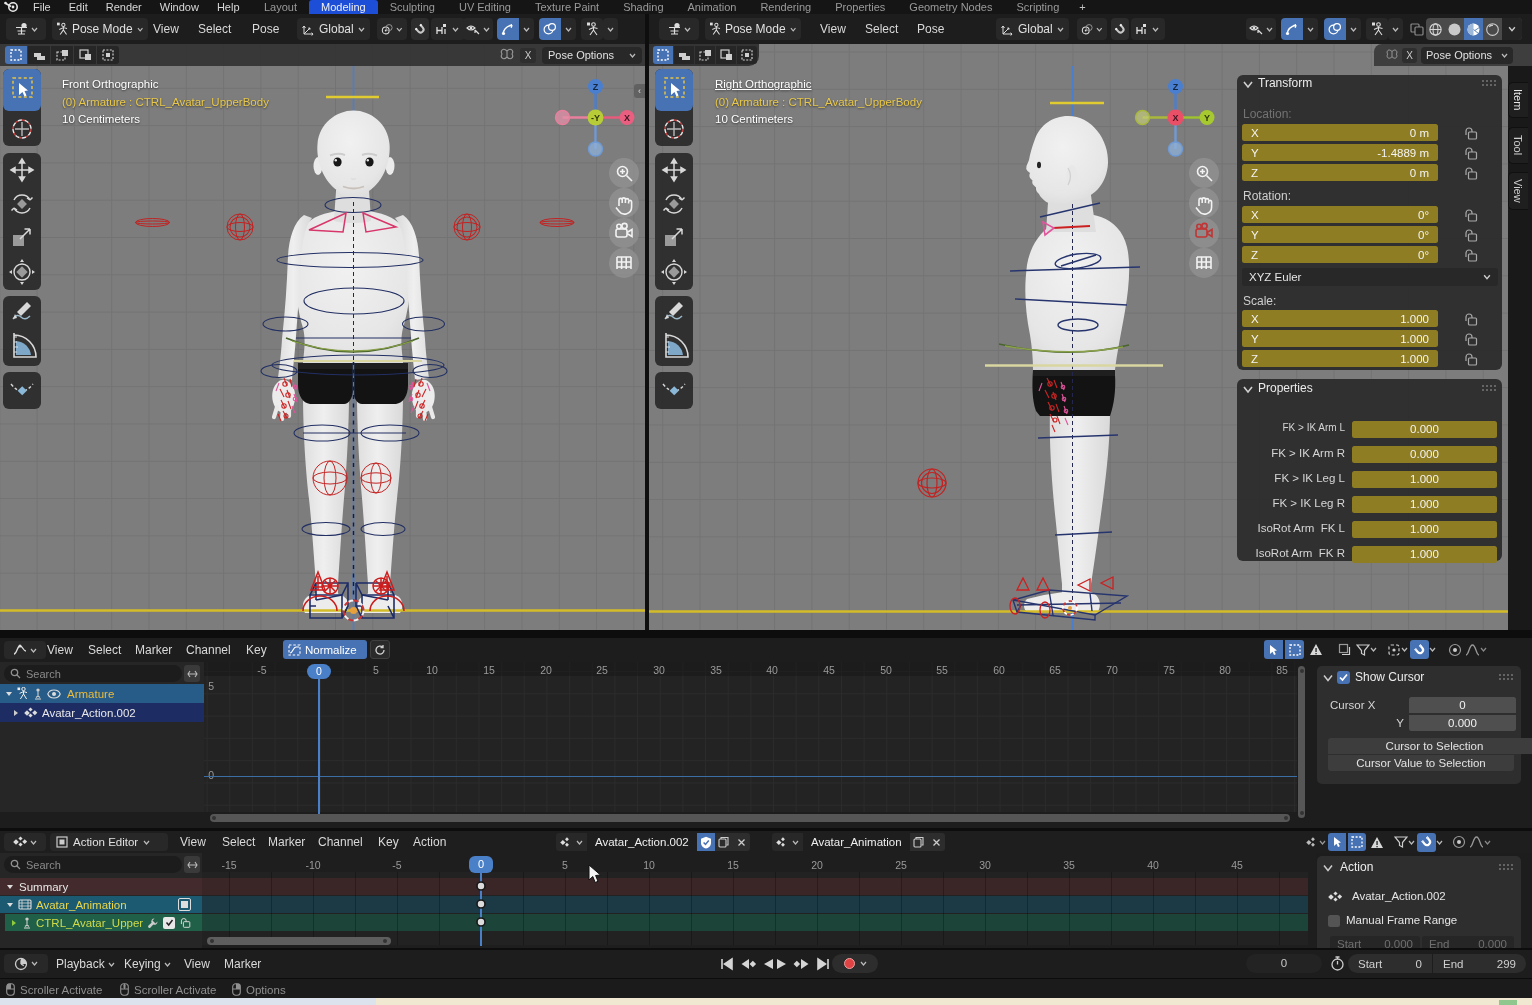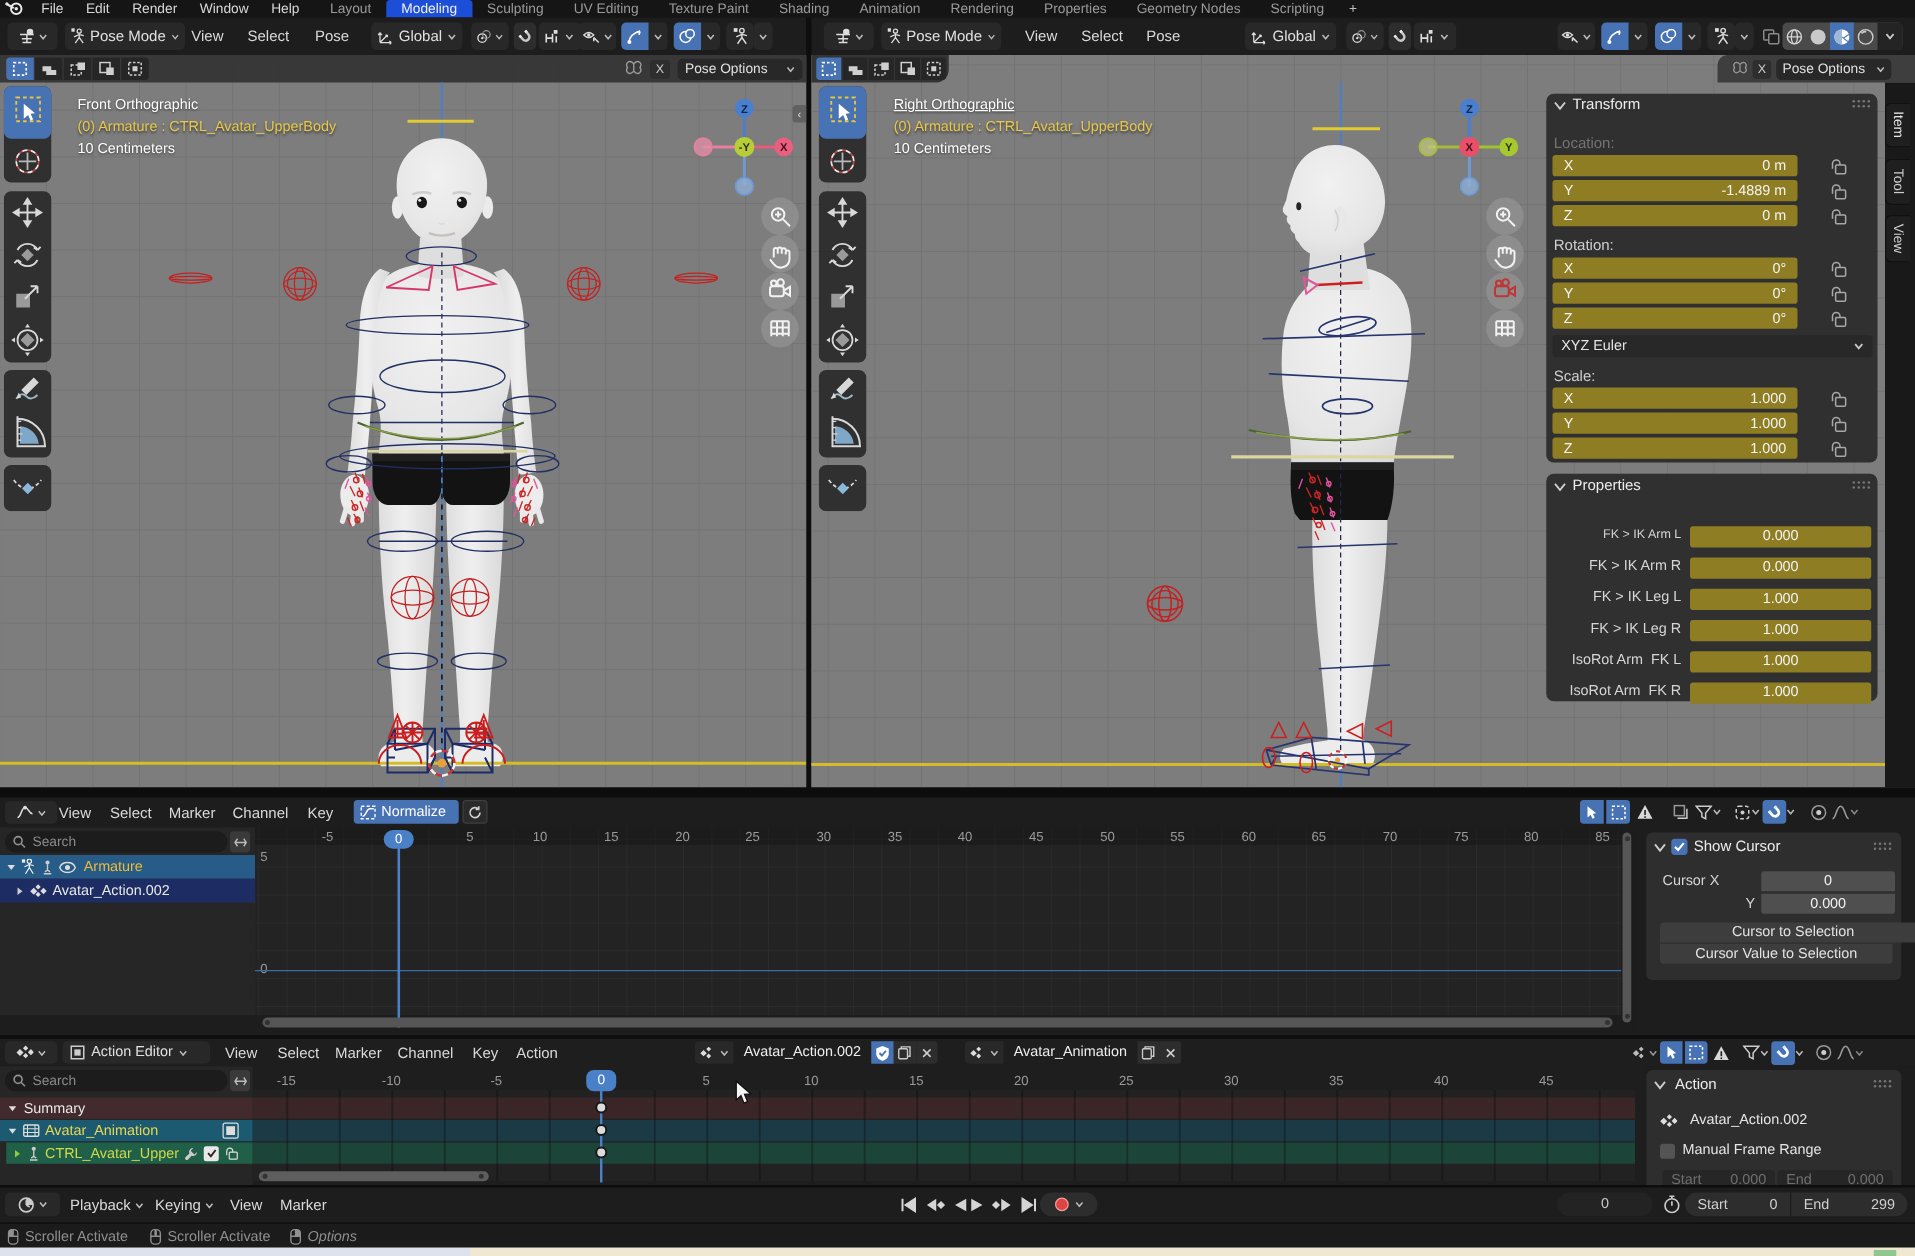--- a/index.html
+++ b/index.html
@@ -1531,21 +1531,21 @@
     <span style="color:#8f8f8f;font-size:11.5px;">Scroller Activate</span>
   </div>
   <div class="abs" style="left:120px;top:4px;display:flex;align-items:center;gap:5px;">
     <svg width="9" height="13" viewBox="0 0 9 13">
           <rect x="0.7" y="0.7" width="7.6" height="11.6" rx="3" fill="none" stroke="#909090" stroke-width="1.1"></rect>
           <path d="M0.7 6 H8.3 M4.5 0.7 V6" stroke="#909090" stroke-width="1.1"></path>
           <rect x="3.5" y="1.2" width="2" height="4.3" rx="1" fill="#909090"></rect>
         </svg>
     <span style="color:#8f8f8f;font-size:11.5px;">Scroller Activate</span>
   </div>
-  <div class="abs" style="left:232px;top:4px;display:flex;align-items:center;gap:5px;font-style:italic;">
+  <div class="abs" style="left:232px;top:4px;display:flex;align-items:center;gap:5px;">
     <svg width="9" height="13" viewBox="0 0 9 13">
           <rect x="0.7" y="0.7" width="7.6" height="11.6" rx="3" fill="none" stroke="#909090" stroke-width="1.1"></rect>
           <path d="M0.7 6 H8.3 M4.5 0.7 V6" stroke="#909090" stroke-width="1.1"></path>
           <path d="M4.5 0.7 H7 Q8.3 0.7 8.3 2 V6 H4.5 Z" fill="#909090"></path>
         </svg>
     <span style="color:#8f8f8f;font-size:11.5px;">Options</span>
   </div>
 </div>
 
 <div class="abs" style="left:0;top:998px;width:376px;height:7px;background:#dde3ec;"></div>

